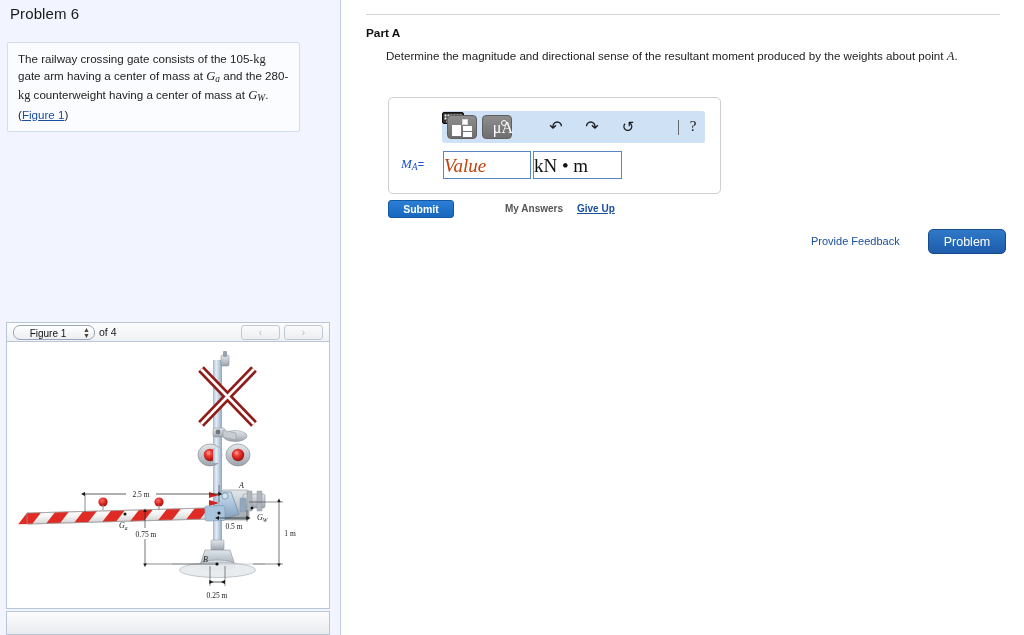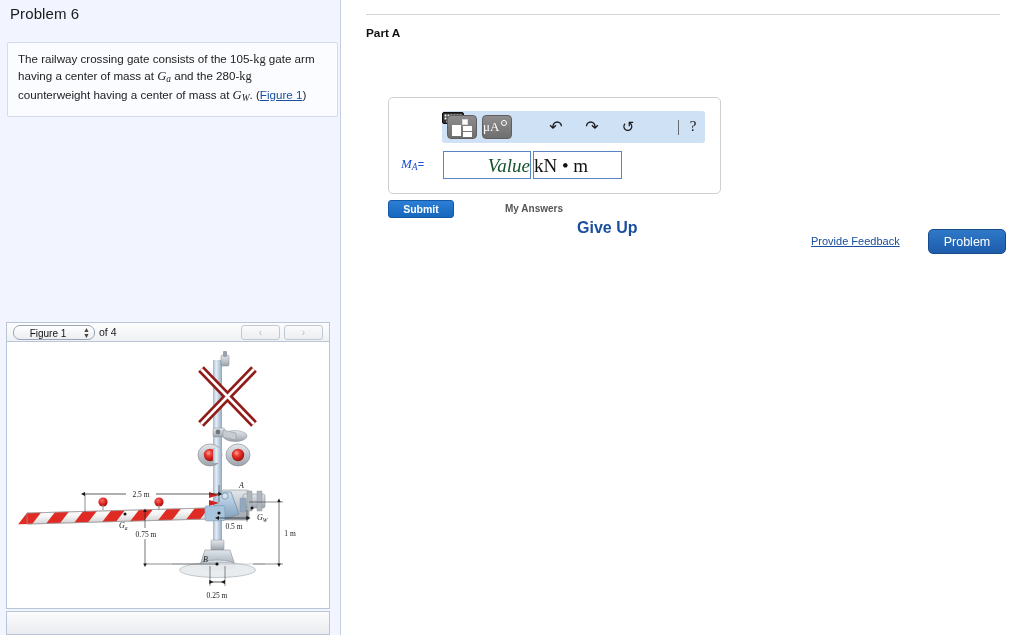--- a/index.html
+++ b/index.html
@@ -33,21 +33,21 @@
     left: 10px; top: 5px;
     font-size: 15px;
     color: #1a1a1a;
     font-weight: normal;
     letter-spacing: .1px;
   }
 
   #problem-box {
     position: absolute;
     left: 7px; top: 42px;
-    width: 331px;
+    width: 293px;
     background: #fbfcff;
     border: 1px solid #d3dcec;
     border-radius: 2px;
     box-sizing: border-box;
     padding: 8px 10px 9px 10px;
   }
   #problem-text {
     font-size: 11.6px;
     line-height: 15.5px;
     color: #222;
@@ -221,24 +221,24 @@
   
   .tmpl-a { position:absolute; left:4px; top:9px; width:9px; height:11px; background:#fff; }
   .tmpl-b { position:absolute; left:14px; top:3px; width:6px; height:6px; background:#fff; border:1px solid #d9d9d9; box-sizing:border-box;}
   .tmpl-c { position:absolute; left:15px; top:10px; width:9px; height:5px; background:#fff; }
   .tmpl-d { position:absolute; left:15px; top:16px; width:9px; height:5px; background:#fff; }
 
   .units-glyph {
     position: absolute;
     left: 0; top: 3px;
     width: 30px;
-    text-align: left;
+    text-align: right;
     color: #fff;
     font-family: "Liberation Serif", serif;
-    font-size: 13px;
+    font-size: 16px;
   }
   .units-ring {
     position: absolute;
     left: 18px; top: 4px;
     width: 4px; height: 4px;
     border: 1px solid #fff;
     border-radius: 50%;
   }
 
   .tool-icn {
@@ -290,26 +290,26 @@
     font-size: 11px;
   }
 
   #value-input {
     position: absolute;
     left: 54px; top: 53px;
     width: 88px; height: 28px;
     border: 1px solid #5a85c4;
     background: #fff;
     box-sizing: border-box;
-    text-align: right;
+    text-align: left;
     font-family: "Liberation Serif", serif;
     font-style: italic;
     font-size: 19px;
     line-height: 27px;
-    color: #14532d;
+    color: #c2410c;
   }
   #unit-input {
     position: absolute;
     left: 144px; top: 53px;
     width: 89px; height: 28px;
     border: 1px solid #5a85c4;
     background: #fff;
     box-sizing: border-box;
     text-align: left;
     font-family: "Liberation Serif", serif;
@@ -334,32 +334,32 @@
   }
   #my-answers {
     position: absolute;
     left: 163px; top: 203px;
     font-size: 10px;
     font-weight: bold;
     color: #555;
   }
   #give-up {
     position: absolute;
-    left: 235px; top: 219px;
-    font-size: 16px;
+    left: 235px; top: 203px;
+    font-size: 10px;
     font-weight: bold;
     color: #1a4fa0;
+    text-decoration: underline;
   }
 
   #provide-feedback {
     position: absolute;
     left: 469px; top: 235px;
     font-size: 11px;
     color: #1a4fa0;
-    text-decoration: underline;
   }
   #continue-btn {
     position: absolute;
     left: 586px; top: 229px;
     width: 78px; height: 25px;
     background: linear-gradient(to bottom,#2f79c8 0%, #1d5cab 100%);
     border: 1px solid #174b8d;
     border-radius: 5px;
     color: #fff;
     font-size: 12.5px;
@@ -557,20 +557,21 @@
 
     <div id="figure-footer"></div>
   </div>
 </div>
 
 <div id="right-panel">
 
   <div id="part-rule"></div>
   <div id="part-title">Part A</div>
 
+  <div id="question-text"><span>Determine the magnitude and directional sense of the resultant moment produced by the weights about point </span><span class="mathit">A</span><span>.</span></div>
 
 
   <div id="answer-box">
 
     <div id="answer-toolbar">
 
       <div class="tool-sq" id="tool-template">
         <span class="tmpl-a"></span>
         <span class="tmpl-b"></span>
         <span class="tmpl-c"></span>

